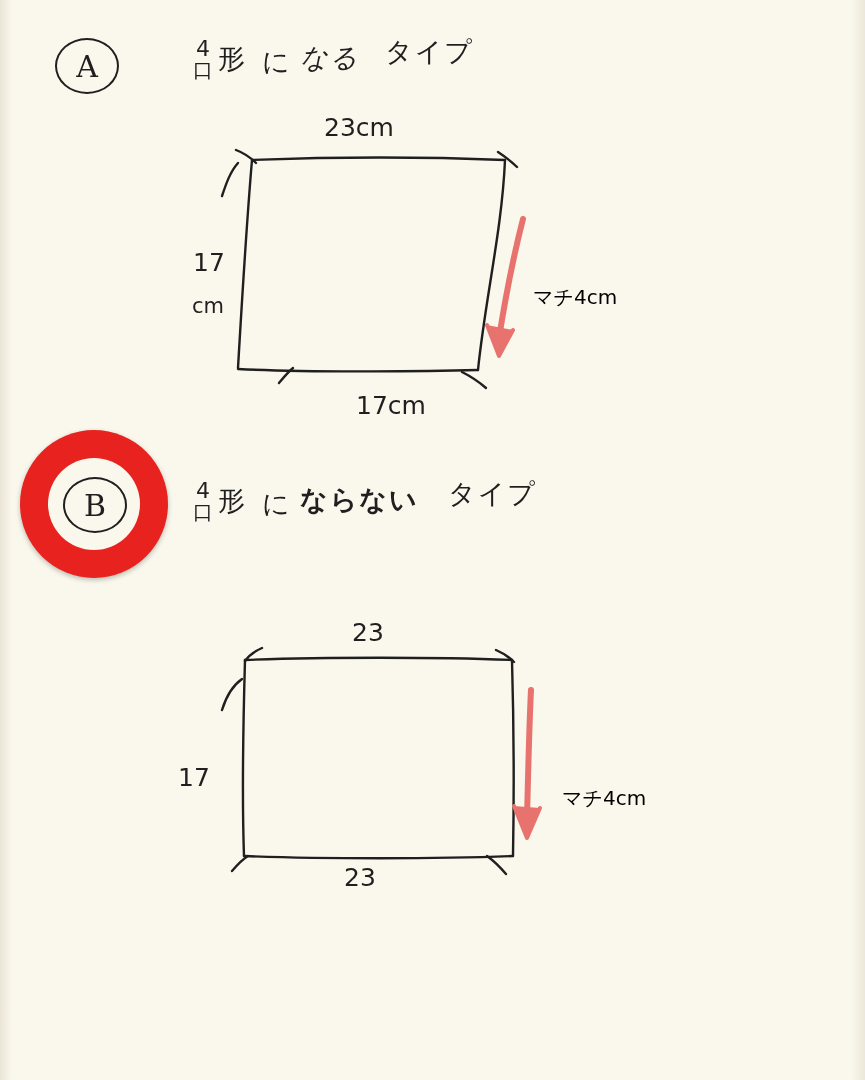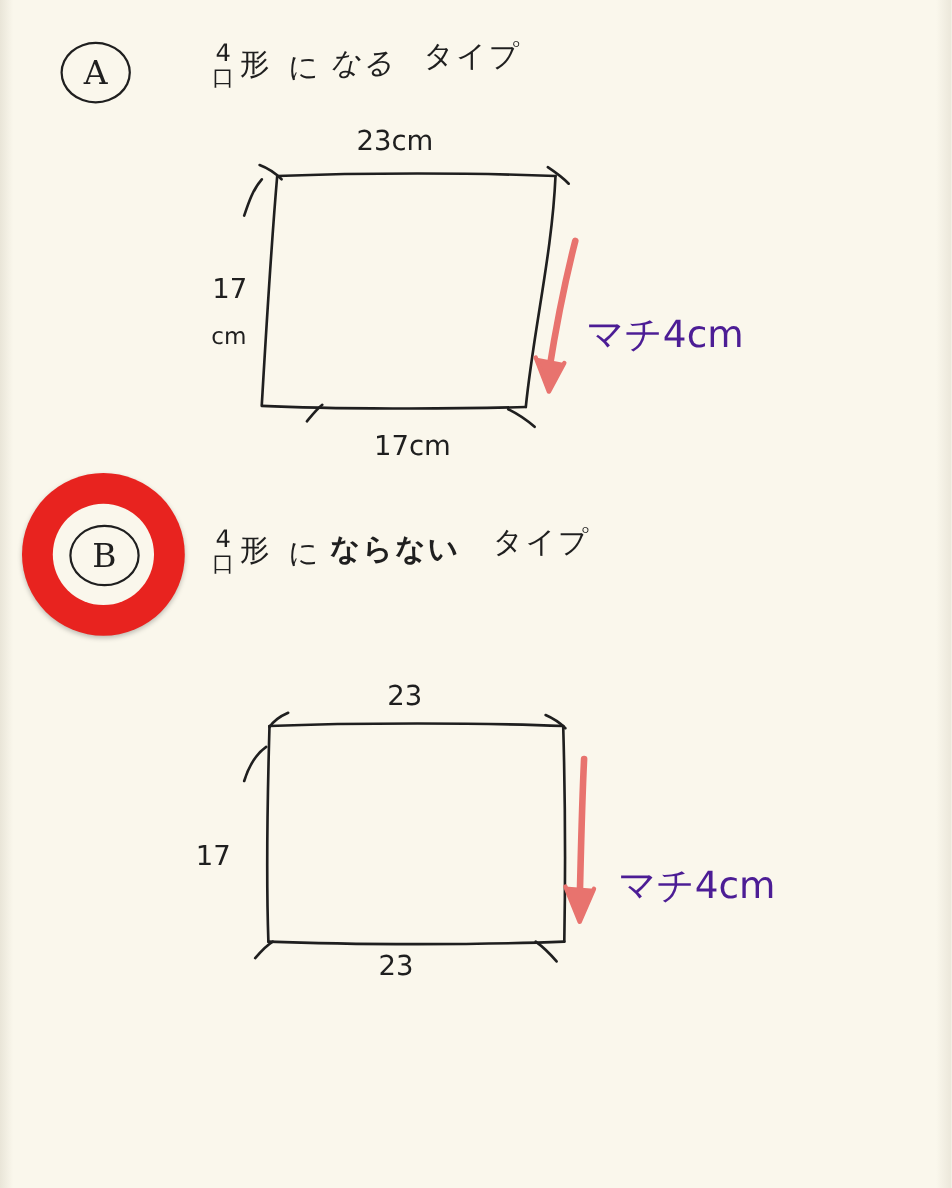--- a/index.html
+++ b/index.html
@@ -92,22 +92,22 @@
     letter-spacing: 2px;
   }
 
   .dim {
     font-size: 25px;
   }
   .dim-small {
     font-size: 21px;
   }
   .note {
-    font-size: 34px;
-    color: #4c1d95;
+    font-size: 20px;
+    color: #000000;
   }
 
   .kanji-stack {
     position: absolute;
     display: inline-block;
     text-align: center;
     font-size: 17px;
     line-height: 1.0;
   }
 </style>
@@ -165,21 +165,21 @@
   <div class="hand title-jp" style="left:218px; top:45px;">形</div>
   <div class="hand title-jp" style="left:262px; top:48px;">に</div>
   <div class="hand title-jp" style="left:300px; top:44px;font-style:italic;">なる</div>
   <div class="hand title-jp" style="left:385px; top:38px;">タイプ</div>
 
   <div class="hand dim" style="left:324px; top:115px;">23cm</div>
 
   <div class="hand dim" style="left:193px; top:250px;">17</div>
   <div class="hand dim-small" style="left:192px; top:295px;">cm</div>
 
-  <div class="hand dim" style="left:340px; top:393px;">17cm</div>
+  <div class="hand dim" style="left:356px; top:393px;">17cm</div>
 
   <div class="hand note" style="left:533px; top:287px;">マチ4cm</div>
 
   <div class="target-ring" style="left:20px; top:430px;">
     <div class="hole"></div>
   </div>
   <div class="circle-label" style="left:63px; top:477px;">
     <span>B</span>
   </div>
 

